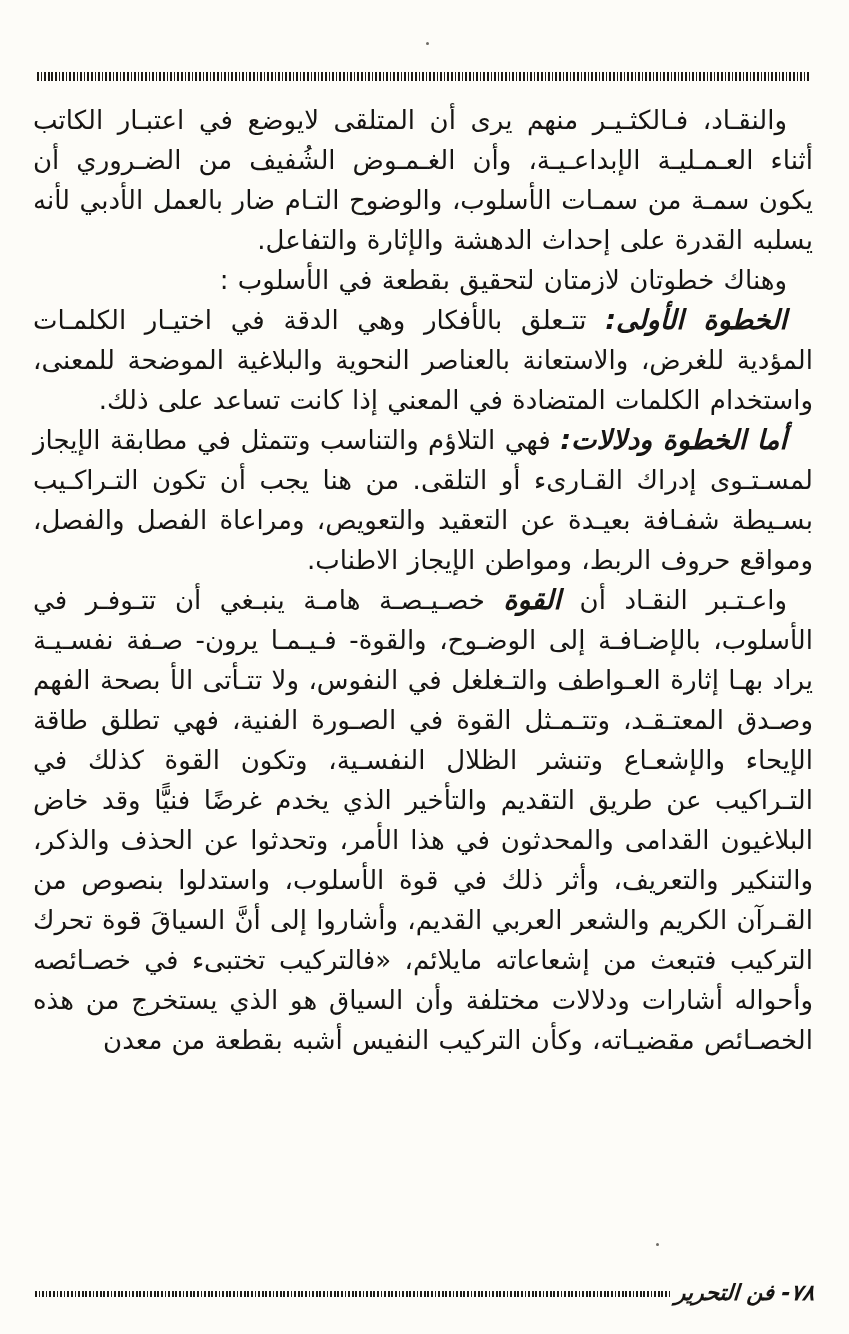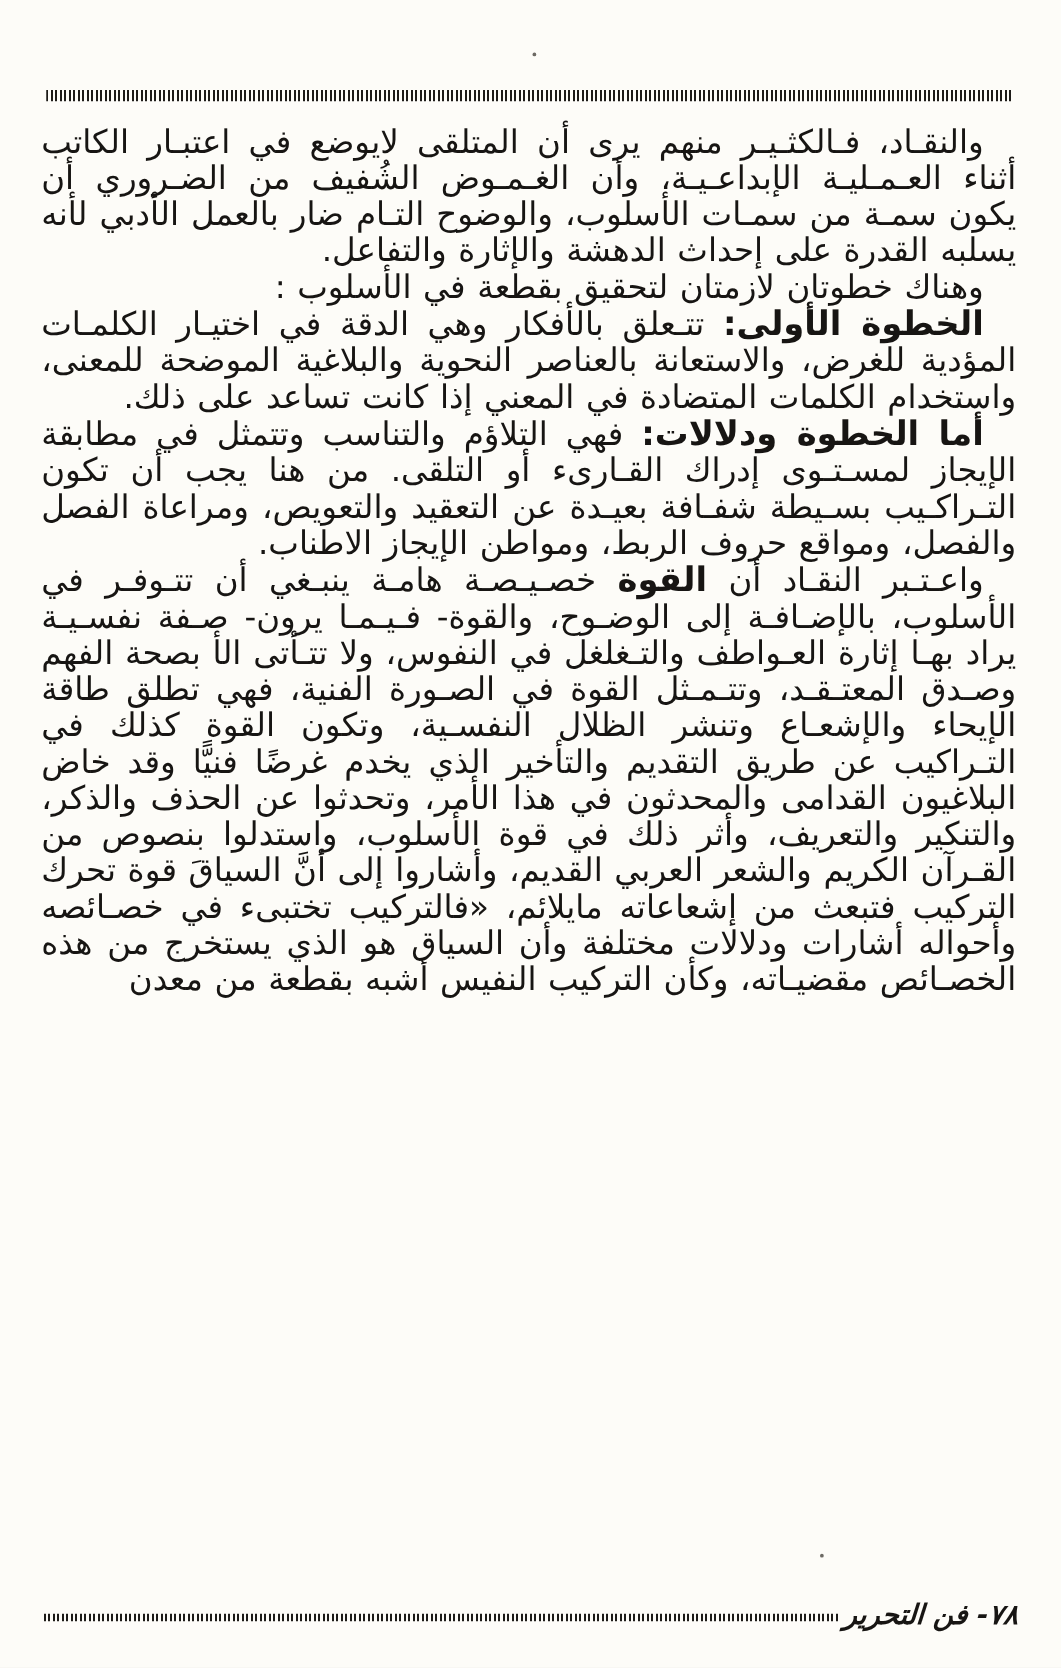--- a/index.html
+++ b/index.html
@@ -42,30 +42,31 @@
     position: absolute;
     top: 100px;
     right: 36px;
     left: 33px;
     direction: rtl;
   }
   .para {
     margin: 0;
     padding: 0;
     font-size: 26px;
-    line-height: 29px;
+    line-height: 40px;
     text-align: justify;
     text-justify: inter-word;
     text-indent: 26px;
     word-spacing: 1px;
     letter-spacing: 0.2px;
   }
   .para .bold {
     font-weight: 700;
     font-size: 27px;
+    font-style: italic;
   }
   .page-footer {
     position: absolute;
     right: 35px;
     left: 35px;
     top: 1272px;
     height: 40px;
     display: flex;
     direction: rtl;           
     align-items: center;

